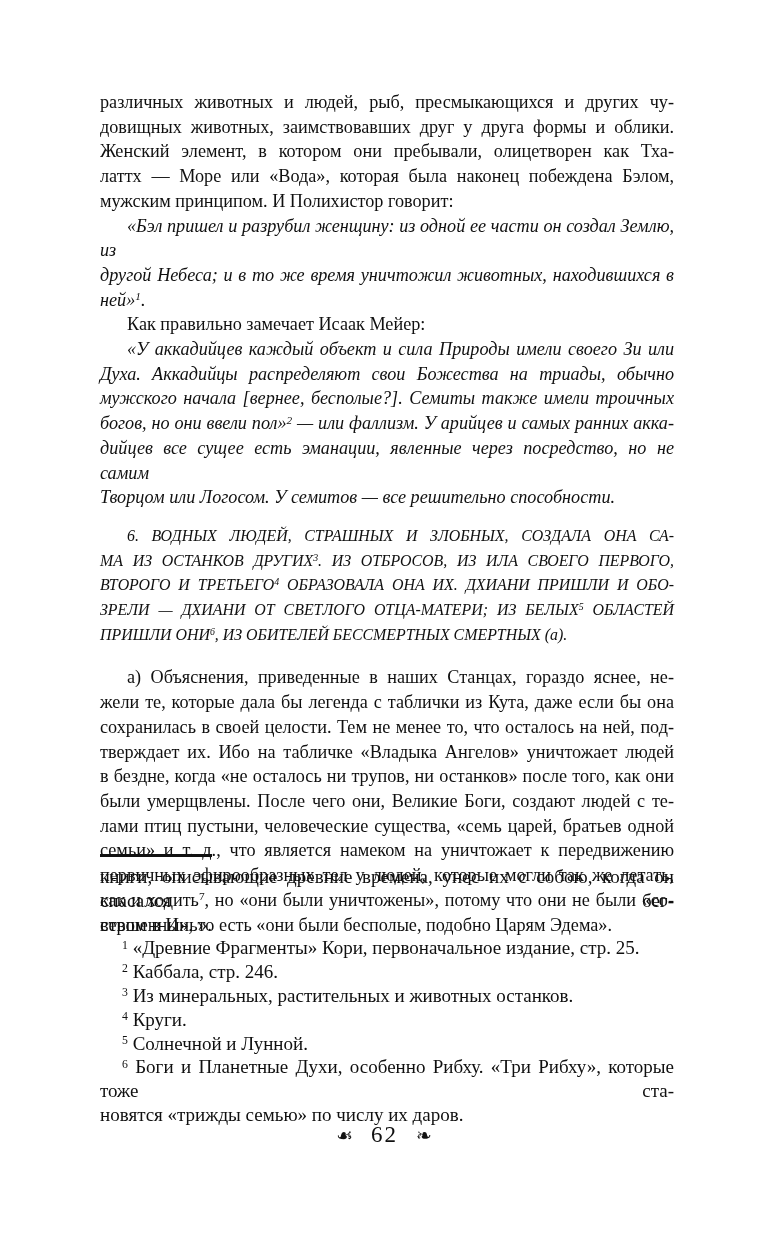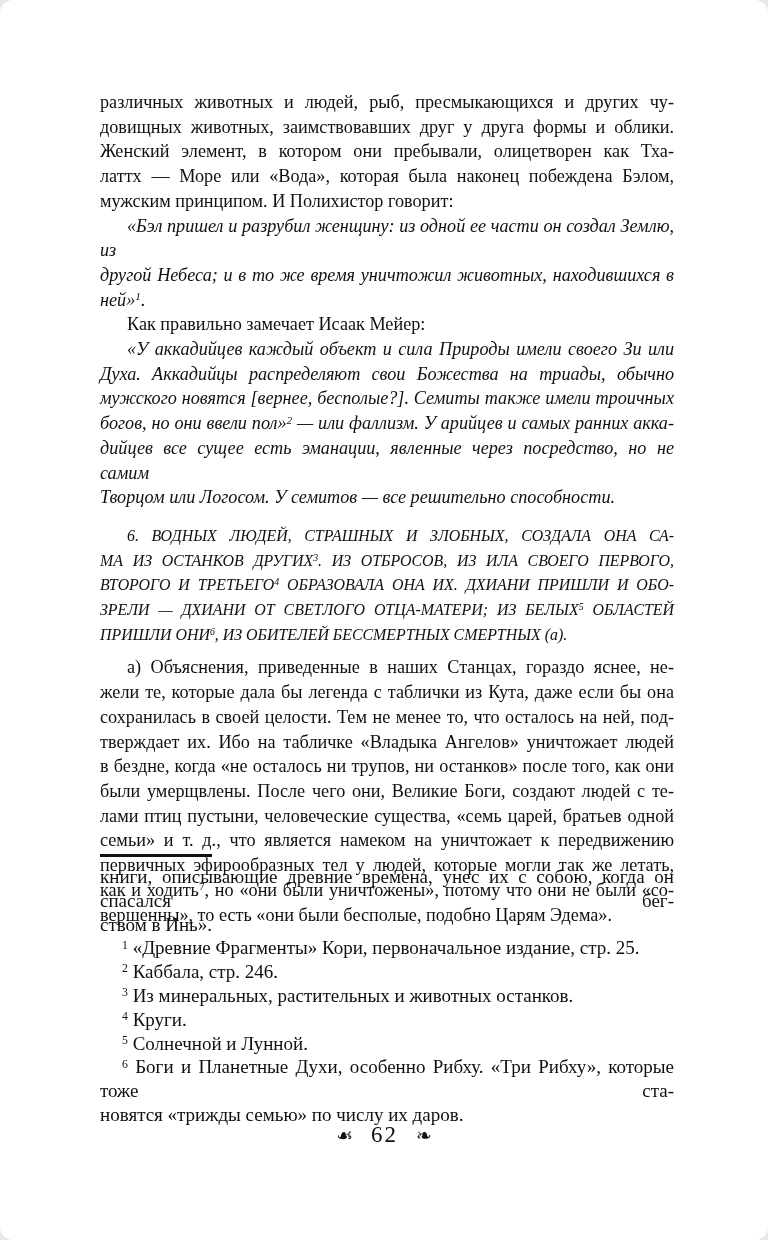--- a/index.html
+++ b/index.html
@@ -4,40 +4,39 @@
 <style>
   html, body { margin: 0; padding: 0; background: #e8e8e8; }
   .page {
     position: relative;
     width: 768px;
     height: 1240px;
     background: #ffffff;
     color: #101010;
     font-family: "Liberation Serif", serif;
     overflow: hidden;
-    border-radius: 13px;
   }
   .main {
     position: absolute;
     left: 100px;
     top: 90px;
     width: 574px;
     font-size: 18.2px;
     line-height: 24.7px;
   }
   .tline { text-align: justify; text-align-last: justify; }
   .tline.tlast { text-align-last: left; }
   .para .tline:first-child { text-indent: 27px; }
   .para.noindent .tline:first-child { text-indent: 0; }
   .quote { font-style: italic; }
   .stanza {
     font-style: italic;
     font-size: 15.9px;
     margin-top: 14px;
-    margin-bottom: 8px;
+    margin-bottom: 18px;
   }
   sup {
     font-size: 0.62em;
     line-height: 0;
     vertical-align: baseline;
     position: relative;
     top: -0.5em;
   }
   .footnotes {
     position: absolute;
@@ -92,21 +91,21 @@
         <div class="tline tlast">другой Небеса; и в то же время уничтожил животных, находившихся в ней»<sup>1</sup>.</div>
       </div>
 
     <div class="para">
         <div class="tline tlast">Как правильно замечает Исаак Мейер:</div>
       </div>
 
     <div class="para quote">
         <div class="tline">«У аккадийцев каждый объект и сила Природы имели своего Зи или</div>
         <div class="tline">Духа. Аккадийцы распределяют свои Божества на триады, обычно</div>
-        <div class="tline">мужского новятся [вернее, бесполые?]. Семиты также имели троичных</div>
+        <div class="tline">мужского начала [вернее, бесполые?]. Семиты также имели троичных</div>
         <div class="tline">богов, но они ввели пол»<sup>2</sup> — или фаллизм. У арийцев и самых ранних акка-</div>
         <div class="tline">дийцев все сущее есть эманации, явленные через посредство, но не самим</div>
         <div class="tline tlast">Творцом или Логосом. У семитов — все решительно способности.</div>
       </div>
 
     <div class="para stanza">
         <div class="tline">6. ВОДНЫХ ЛЮДЕЙ, СТРАШНЫХ И ЗЛОБНЫХ, СОЗДАЛА ОНА СА-</div>
         <div class="tline">МА ИЗ ОСТАНКОВ ДРУГИХ<sup>3</sup>. ИЗ ОТБРОСОВ, ИЗ ИЛА СВОЕГО ПЕРВОГО,</div>
         <div class="tline">ВТОРОГО И ТРЕТЬЕГО<sup>4</sup> ОБРАЗОВАЛА ОНА ИХ. ДХИАНИ ПРИШЛИ И ОБО-</div>
         <div class="tline">ЗРЕЛИ — ДХИАНИ ОТ СВЕТЛОГО ОТЦА-МАТЕРИ; ИЗ БЕЛЫХ<sup>5</sup> ОБЛАСТЕЙ</div>

